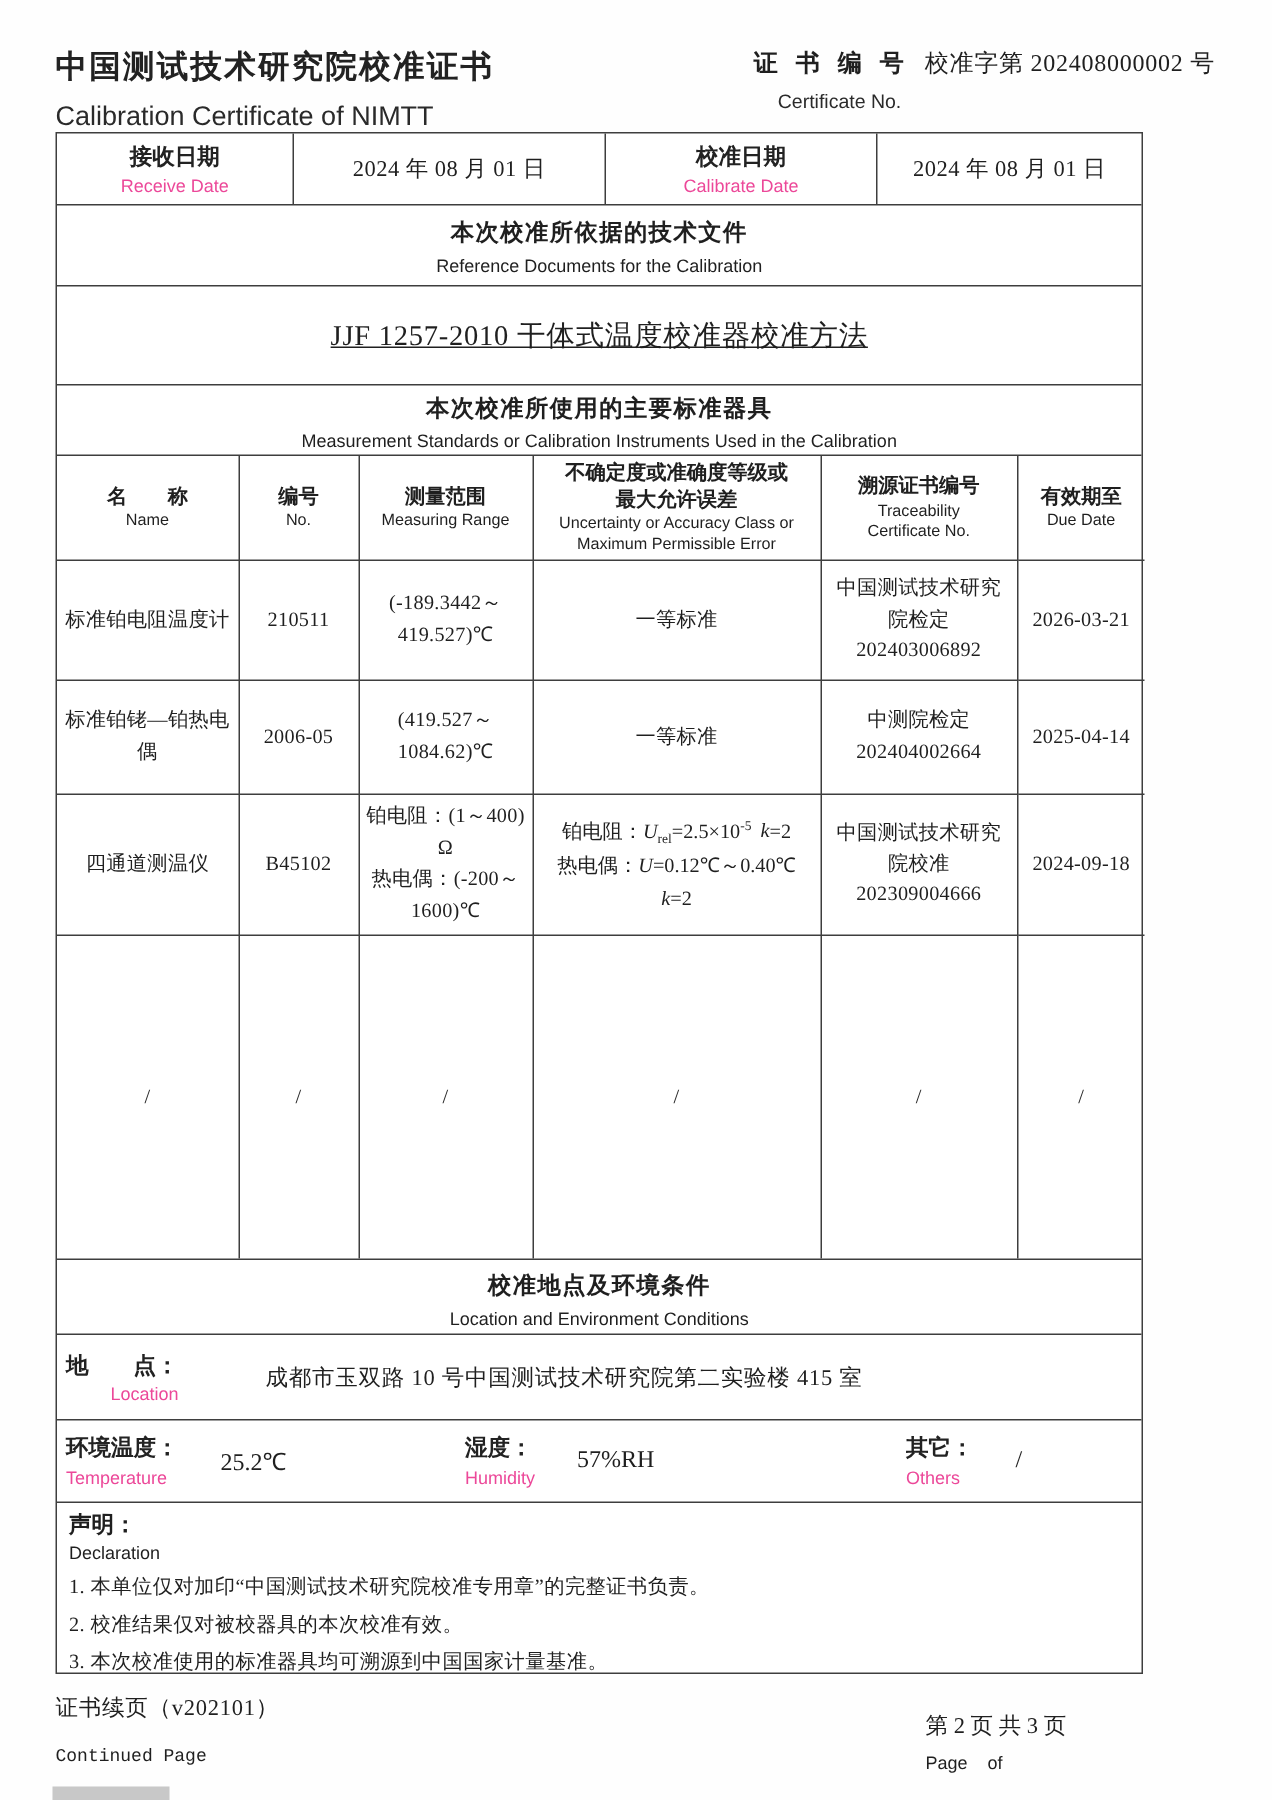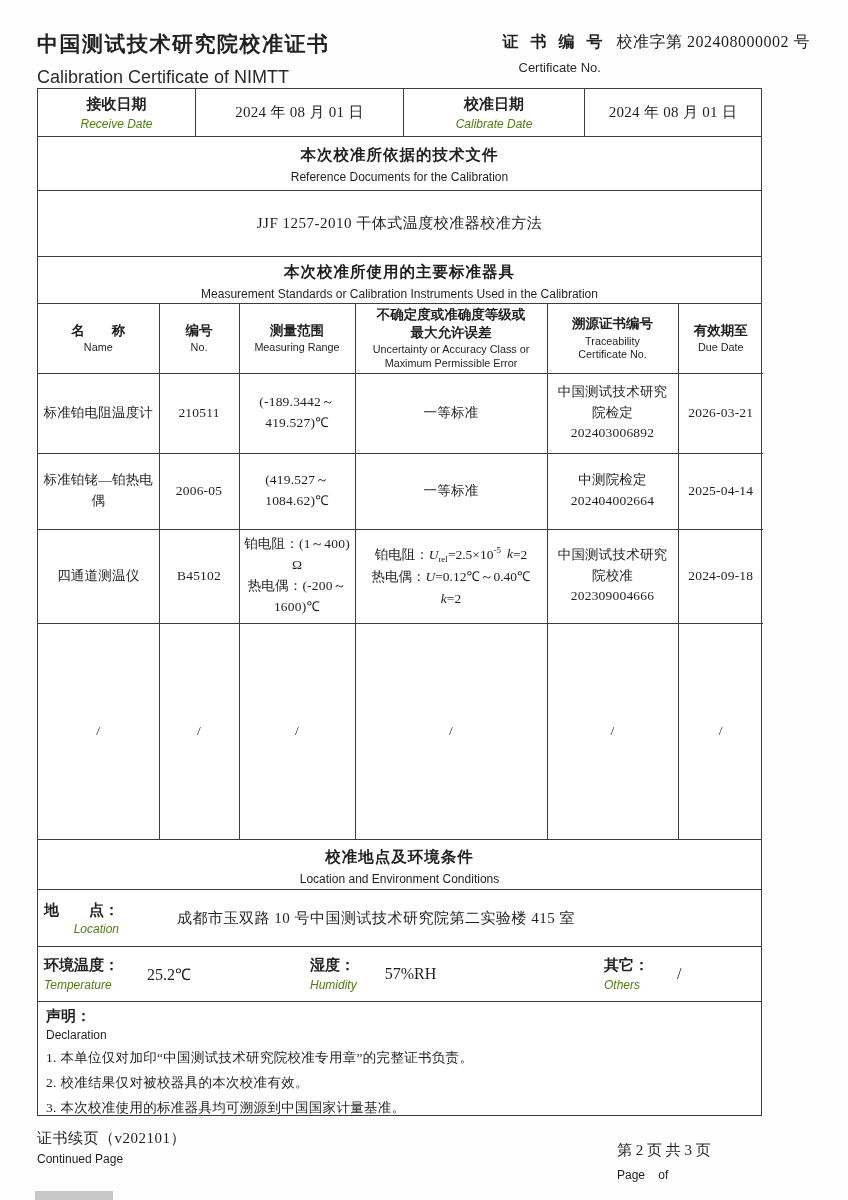--- a/index.html
+++ b/index.html
@@ -25,35 +25,35 @@
   .certno-en { font-family: "Liberation Sans", sans-serif; font-size: 13px; margin-top: 7px; margin-left: 16px; color: #2a2a2a; }
 
   
   .main-table { width: 725px; border: 1px solid #3e3e3e; box-sizing: border-box; background: #fff; }
   .trow { display: flex; border-bottom: 1px solid #3e3e3e; box-sizing: border-box; }
   .trow:last-child { border-bottom: none; }
   .tcell { border-right: 1px solid #3e3e3e; box-sizing: border-box; display: flex; flex-direction: column; justify-content: center; align-items: center; text-align: center; }
   .tcell:last-child { border-right: none; }
 
   .lbl-cn { font-family: Liberation Mono, monospace; font-size: 15px; font-weight: 600; color: #222; white-space: pre; }
-  .lbl-en { font-family: "Liberation Sans", sans-serif; font-size: 12px; color: #4d7c0f; margin-top: 3px; font-style: italic; }
+  .lbl-en { font-family: "Liberation Sans", sans-serif; font-size: 12px; color: #ec4899; margin-top: 3px; }
   .val { font-size: 15px; letter-spacing: 0.3px; }
 
   .dates-row { height: 48px; }
   .dc1 { width: 158px; } .dc2 { width: 208px; } .dc3 { width: 181px; } .dc4 { flex: 1; }
 
   .section-row { display: block; text-align: center; box-sizing: border-box; border-bottom: 1px solid #3e3e3e; }
   .sec-cn { font-family: "Liberation Sans", sans-serif; font-size: 15.5px; font-weight: 600; letter-spacing: 1px; }
   .sec-en { font-family: "Liberation Sans", sans-serif; font-size: 12px; margin-top: 4px; }
   .sec-ref { height: 54px; padding-top: 8px; }
   .sec-std { height: 47px; padding-top: 5px; }
   .sec-env { height: 50px; padding-top: 7px; }
 
   .refdoc-row { height: 66px; display: flex; align-items: center; justify-content: center; border-bottom: 1px solid #3e3e3e; box-sizing: border-box; }
-  .refdoc { font-size: 15px; letter-spacing: 0.5px; }
+  .refdoc { font-size: 19px; letter-spacing: 0.5px; text-decoration: underline; }
 
   
   table.inst { border-collapse: collapse; width: 100%; table-layout: fixed; }
   table.inst td, table.inst th { border: 1px solid #3e3e3e; padding: 2px 3px; vertical-align: middle; text-align: center; box-sizing: border-box; font-weight: normal; }
   table.inst td:first-child, table.inst th:first-child { border-left: none; }
   table.inst td:last-child, table.inst th:last-child { border-right: none; }
   table.inst tr:first-child th { border-top: none; }
   table.inst tr:last-child td { border-bottom: none; }
   .inst-wrap { border-bottom: 1px solid #3e3e3e; }
   .hdr-cn { font-family: "Liberation Sans", sans-serif; font-size: 13.5px; font-weight: 600; white-space: pre-line; line-height: 1.3; }
@@ -83,21 +83,21 @@
 
   
   .decl { height: 113px; padding: 5px 8px; box-sizing: border-box; }
   .decl-cn { font-family: "Liberation Sans", sans-serif; font-size: 15px; font-weight: 600; }
   .decl-en { font-family: "Liberation Sans", sans-serif; font-size: 12px; margin-top: 2px; }
   .decl-item { font-size: 13.5px; margin-top: 7px; letter-spacing: 0.3px; }
 
   
   .doc-footer { position: relative; width: 725px; margin-top: 13px; height: 50px; }
   .foot-left-cn { font-size: 15px; letter-spacing: 0.5px; }
-  .foot-left-en { font-family: Liberation Sans, sans-serif; font-size: 12px; margin-top: 4px; }
+  .foot-left-en { font-family: Liberation Mono, monospace; font-size: 12px; margin-top: 16px; }
   .foot-right { position: absolute; left: 580px; top: 12px; }
   .foot-right-cn { font-size: 15px; white-space: pre; }
   .foot-right-en { font-family: "Liberation Sans", sans-serif; font-size: 12px; margin-top: 8px; white-space: pre; }
 
   .scan-mark { position: absolute; left: 35px; top: 1191px; width: 78px; height: 9px; background: #9a9a9a; opacity: 0.55; }
 </style>
 </head>
 <body>
 
 <div class="page">

